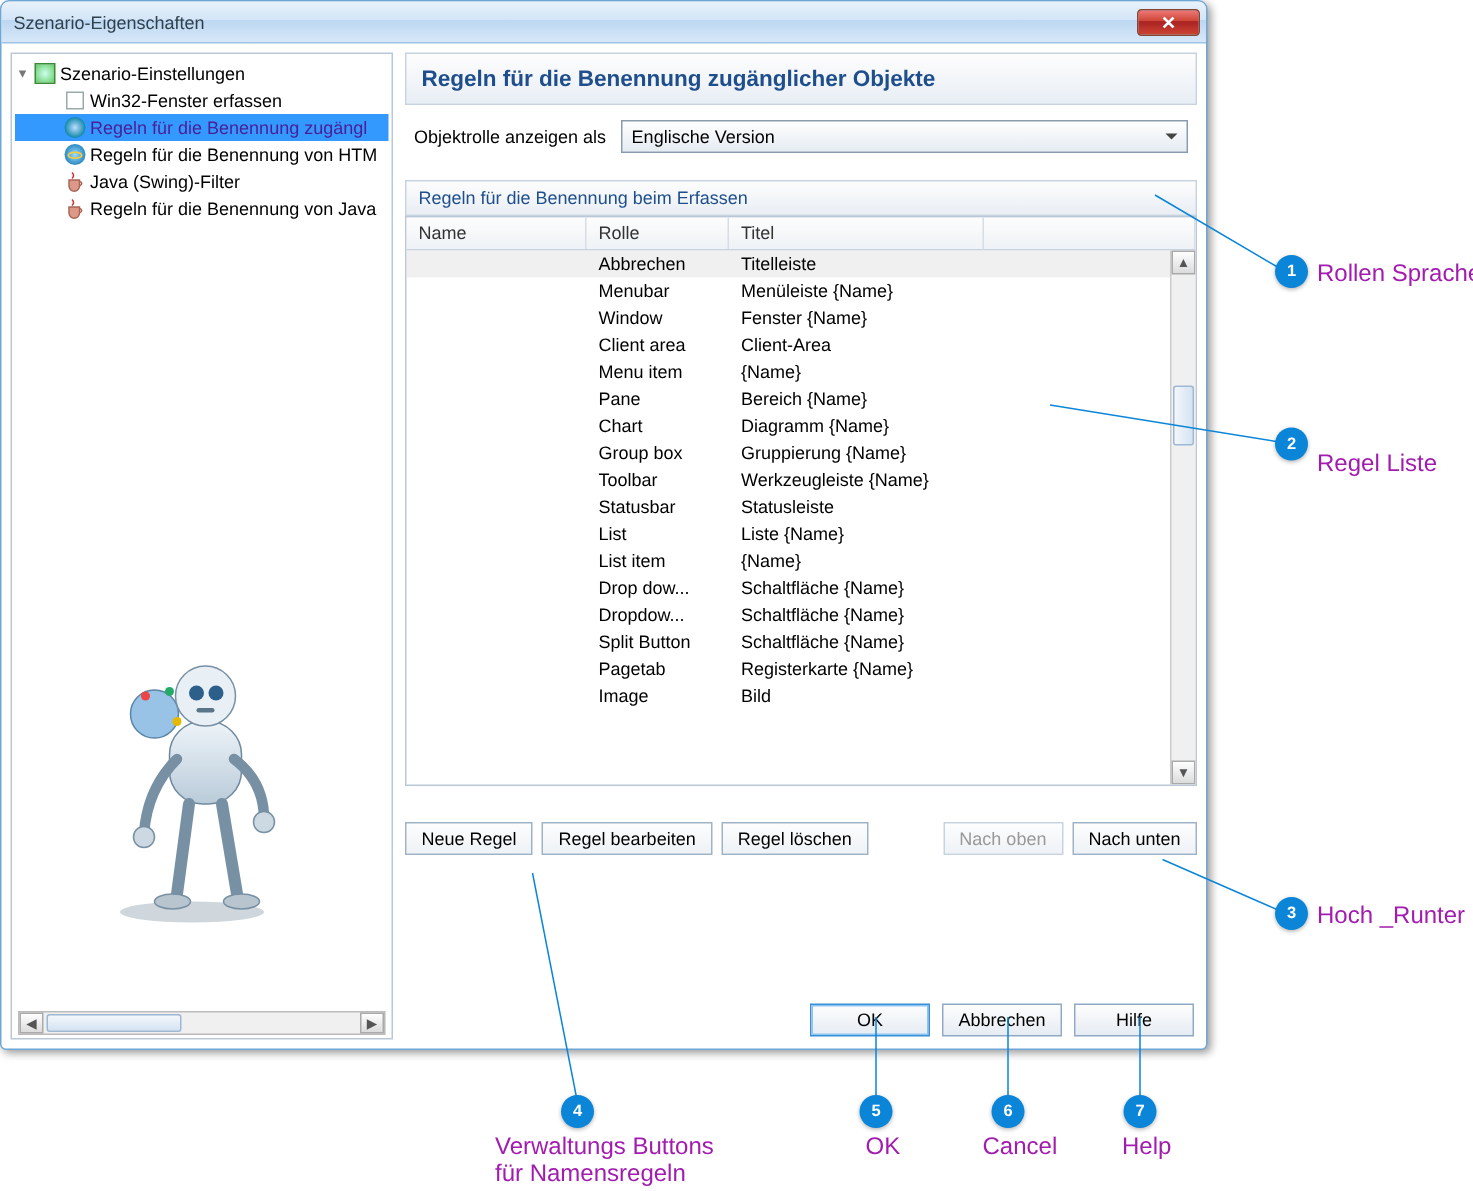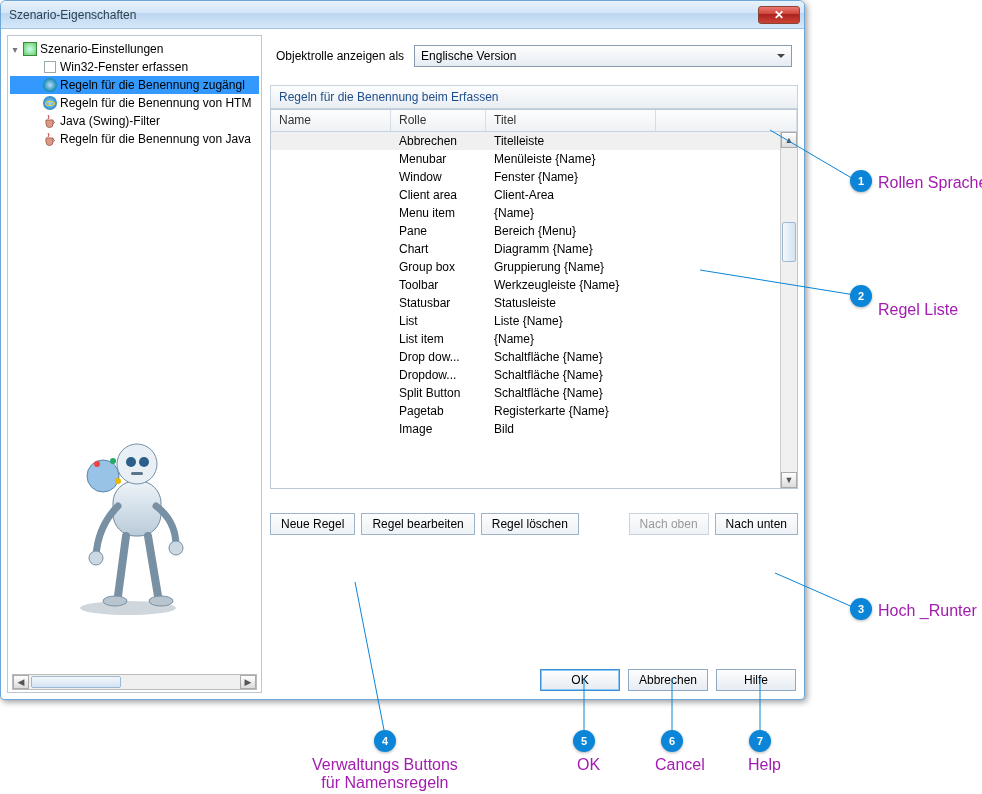--- a/index.html
+++ b/index.html
@@ -4,21 +4,21 @@
 <style>
   *{box-sizing:border-box;font-family:"Segoe UI",Tahoma,sans-serif;font-size:12px}
   body{margin:0;padding:0;width:982px;height:794px;background:#fff;position:relative}
   .window{position:absolute;left:0;top:0;width:805px;height:700px;border:1px solid #6ea6d6;border-radius:6px 6px 4px 4px;box-shadow:2px 2px 6px rgba(0,0,0,.4);background:#fff;overflow:hidden}
   .titlebar{height:28px;background:linear-gradient(#e9f2fb,#d3e5f7 45%,#bcd7f1 46%,#d7e8f9);border-bottom:1px solid #9ec3e6;display:flex;align-items:center;padding:0 4px 0 8px}
   .titlebar-text{flex:1;color:#30414e;font-size:12px}
   .close-btn{width:42px;height:18px;background:linear-gradient(#e77,#c43 45%,#a22 46%,#c43);border:1px solid #843;border-radius:3px;display:flex;align-items:center;justify-content:center;color:#fff;font-weight:bold;font-size:11px}
   .body{display:flex;height:calc(100% - 28px);padding:6px}
   .tree-panel{width:255px;border:1px solid #b9c7d6;margin-right:8px;position:relative;background:#fff;padding:4px 2px 18px 2px;overflow:hidden}
   .tree-node{display:flex;align-items:center;height:18px;white-space:nowrap;overflow:hidden}
-  .tree-node.selected{background:#3399ff;color:#000000}
+  .tree-node.selected{background:#3399ff;color:#4c1d95}
   .indent{display:inline-block}
   .collapse{width:10px;display:inline-block;text-align:center;color:#777;font-size:10px}
   .node-icon{width:16px;height:16px;display:inline-flex;align-items:center;justify-content:center;margin:0 2px}
   .robot-img{position:absolute;left:50px;top:400px;width:140px;height:180px}
   .hscroll{position:absolute;left:4px;right:4px;bottom:2px;height:16px;border:1px solid #bbb;background:#f0f0f0;display:flex;align-items:center}
   .hscroll .arrow{width:16px;height:14px;background:linear-gradient(#fefefe,#dcdcdc);border:1px solid #aaa;display:flex;align-items:center;justify-content:center;font-size:9px;color:#555}
   .hscroll .thumb{width:90px;height:12px;margin-left:2px;background:linear-gradient(#f4f7fb,#d4e3f2);border:1px solid #9db8d2;border-radius:2px}
   .content{flex:1;display:flex;flex-direction:column}
   .page-header{background:linear-gradient(#fdfdfd,#e8eef5);border:1px solid #c7d3df;padding:8px 10px;font-size:15px;font-weight:bold;color:#1f4e8c}
   .section-title{background:linear-gradient(#fdfdfd,#e9eef4);border:1px solid #c7d3df;padding:4px 8px;color:#1f4e8c;margin-top:8px}
@@ -151,20 +151,21 @@
 
       <div class="hscroll">
         <div class="arrow">◀</div>
         <div class="thumb"></div>
         <div style="flex:1"></div>
         <div class="arrow">▶</div>
       </div>
     </div>
 
     <div class="content">
+      <div class="page-header">Regeln für die Benennung zugänglicher Objekte</div>
 
       <div class="view-row">
         <label>Objektrolle anzeigen als</label>
         <div class="combo">
           <span>Englische Version</span>
         </div>
       </div>
 
       <div class="section-title">Regeln für die Benennung beim Erfassen</div>
       <div class="grid-wrap">
@@ -196,21 +197,21 @@
               <div class="gc title">Client-Area</div>
             </div>
             <div class="gr">
               <div class="gc name"></div>
               <div class="gc role">Menu item</div>
               <div class="gc title">{Name}</div>
             </div>
             <div class="gr">
               <div class="gc name"></div>
               <div class="gc role">Pane</div>
-              <div class="gc title">Bereich {Menu}</div>
+              <div class="gc title">Bereich {Name}</div>
             </div>
             <div class="gr">
               <div class="gc name"></div>
               <div class="gc role">Chart</div>
               <div class="gc title">Diagramm {Name}</div>
             </div>
             <div class="gr">
               <div class="gc name"></div>
               <div class="gc role">Group box</div>
               <div class="gc title">Gruppierung {Name}</div>
@@ -299,21 +300,21 @@
 <div class="callout-num" style="left:850px;top:170px">1</div>
 <div class="callout-label" style="left:878px;top:174px">Rollen Sprache</div>
 
 <div class="callout-num" style="left:850px;top:285px">2</div>
 <div class="callout-label" style="left:878px;top:301px">Regel Liste</div>
 
 <div class="callout-num" style="left:850px;top:598px">3</div>
 <div class="callout-label" style="left:878px;top:602px">Hoch _Runter</div>
 
 <div class="callout-num" style="left:374px;top:730px">4</div>
-<div class="callout-label" style="left:312px;top:756px;text-align:center;white-space:pre">Verwaltungs Buttons
+<div class="callout-label" style="left:330px;top:756px;text-align:left;white-space:pre">Verwaltungs Buttons
 für Namensregeln</div>
 
 <div class="callout-num" style="left:573px;top:730px">5</div>
 <div class="callout-label" style="left:577px;top:756px">OK</div>
 
 <div class="callout-num" style="left:661px;top:730px">6</div>
 <div class="callout-label" style="left:655px;top:756px">Cancel</div>
 
 <div class="callout-num" style="left:749px;top:730px">7</div>
 <div class="callout-label" style="left:748px;top:756px">Help</div>

